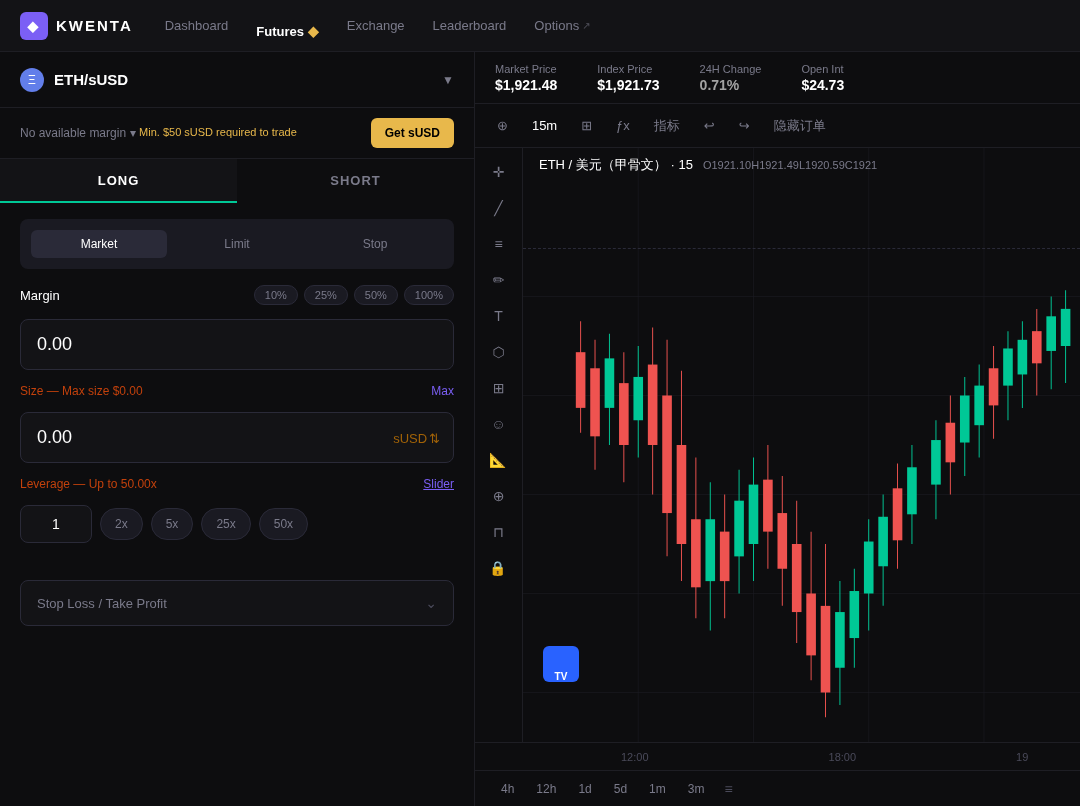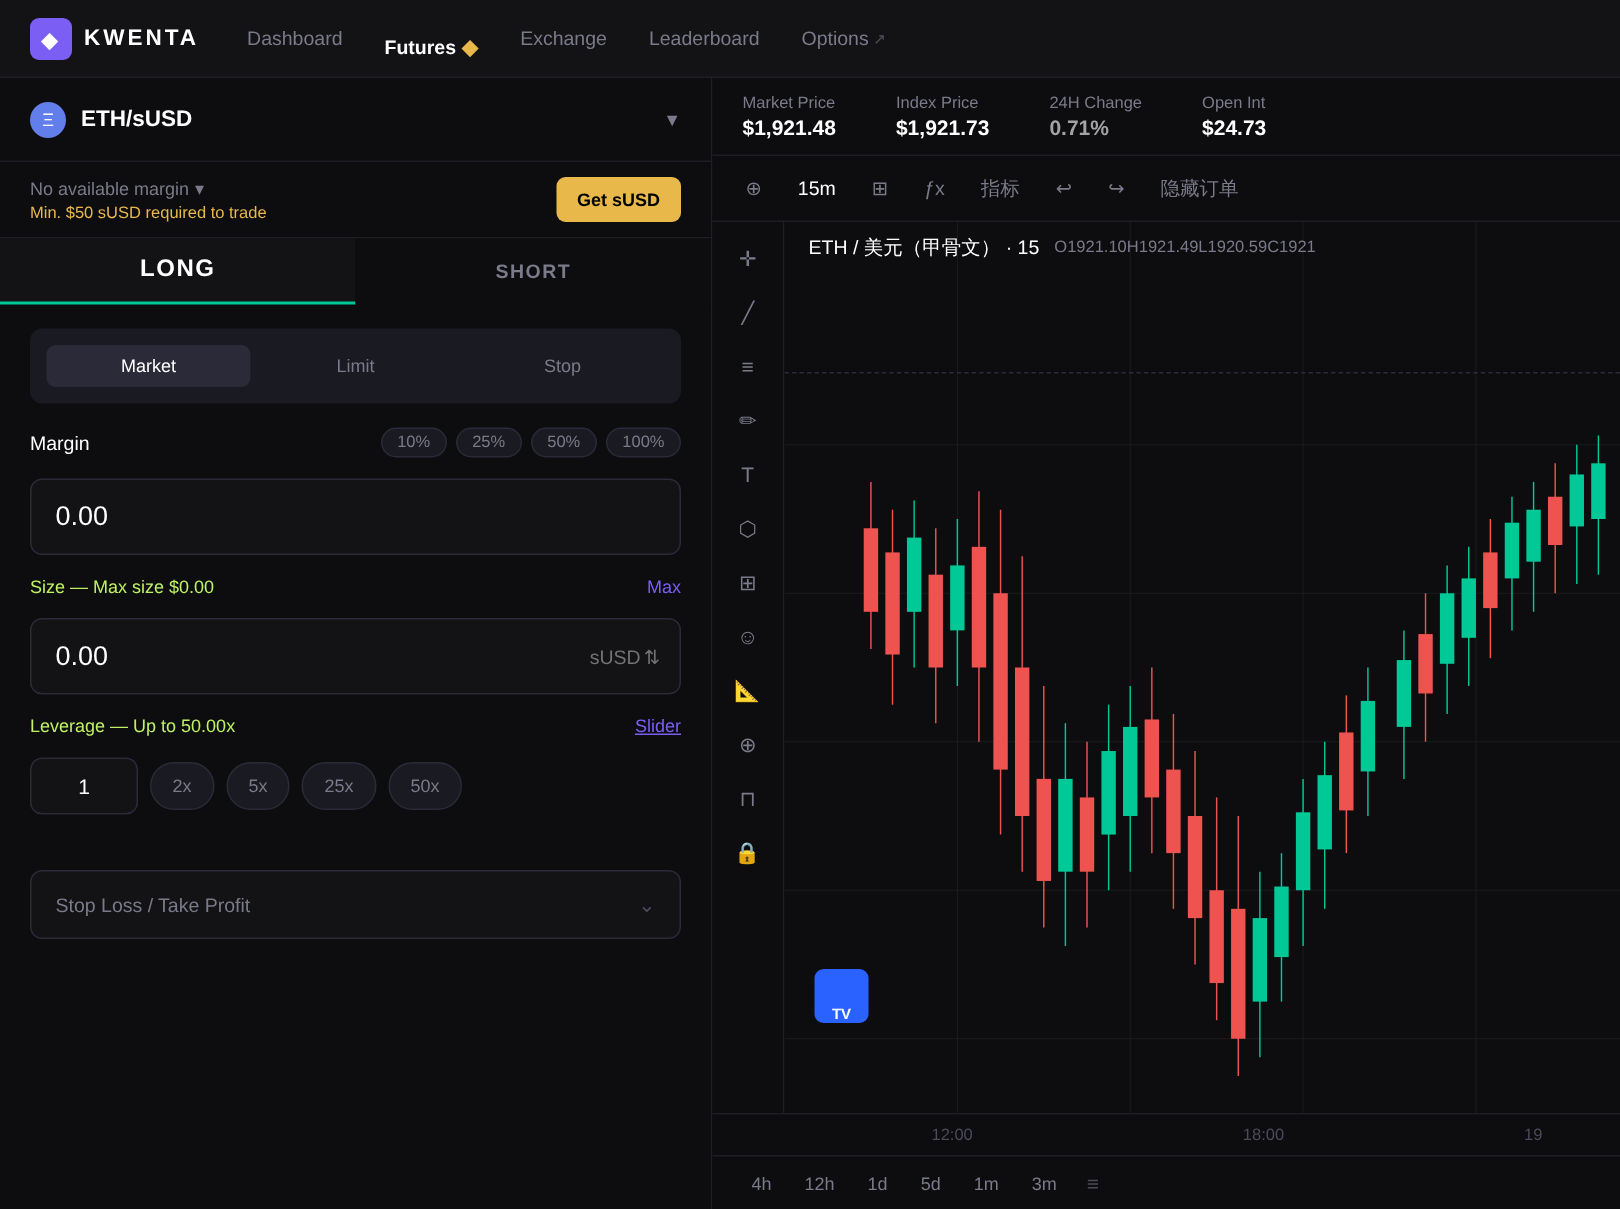--- a/index.html
+++ b/index.html
@@ -127,21 +127,21 @@
     
     .margin-warning {
       padding: 10px 20px;
       border-bottom: 1px solid #1e1e24;
       display: flex;
       justify-content: space-between;
       align-items: center;
     }
     .margin-text {
       display: flex;
-      flex-direction: column;
+      flex-direction: row;
       gap: 3px;
     }
     .margin-no-available {
       color: #7a7a8a;
       font-size: 12px;
       display: flex;
       align-items: center;
       gap: 4px;
     }
     .margin-min {
@@ -162,21 +162,21 @@
     
     .long-short-tabs {
       display: flex;
       height: 44px;
     }
     .tab-long {
       flex: 1;
       background: #131316;
       border: none;
       color: #fff;
-      font-size: 16px;
+      font-size: 13px;
       font-weight: 700;
       cursor: pointer;
       letter-spacing: 1px;
       border-bottom: 2px solid #00c896;
     }
     .tab-short {
       flex: 1;
       background: #0d0d0f;
       border: none;
       color: #7a7a8a;
@@ -262,38 +262,38 @@
       outline: none;
     }
     .input-field::placeholder { color: #3a3a4a; }
 
     .size-row {
       display: flex;
       justify-content: space-between;
       align-items: center;
     }
     .size-label {
-      color: #bef264;
+      color: #c2410c;
       font-size: 12px;
     }
     .max-link {
       color: #7b5ff5;
       font-size: 12px;
       cursor: pointer;
     }
 
     .susd-input-wrapper {
       position: relative;
     }
     .susd-suffix {
       position: absolute;
       right: 14px;
       top: 50%;
       transform: translateY(-50%);
-      color: #737373;
+      color: #a16207;
       font-size: 13px;
       display: flex;
       align-items: center;
       gap: 2px;
     }
 
     .leverage-row {
       display: flex;
       justify-content: space-between;
       align-items: center;

